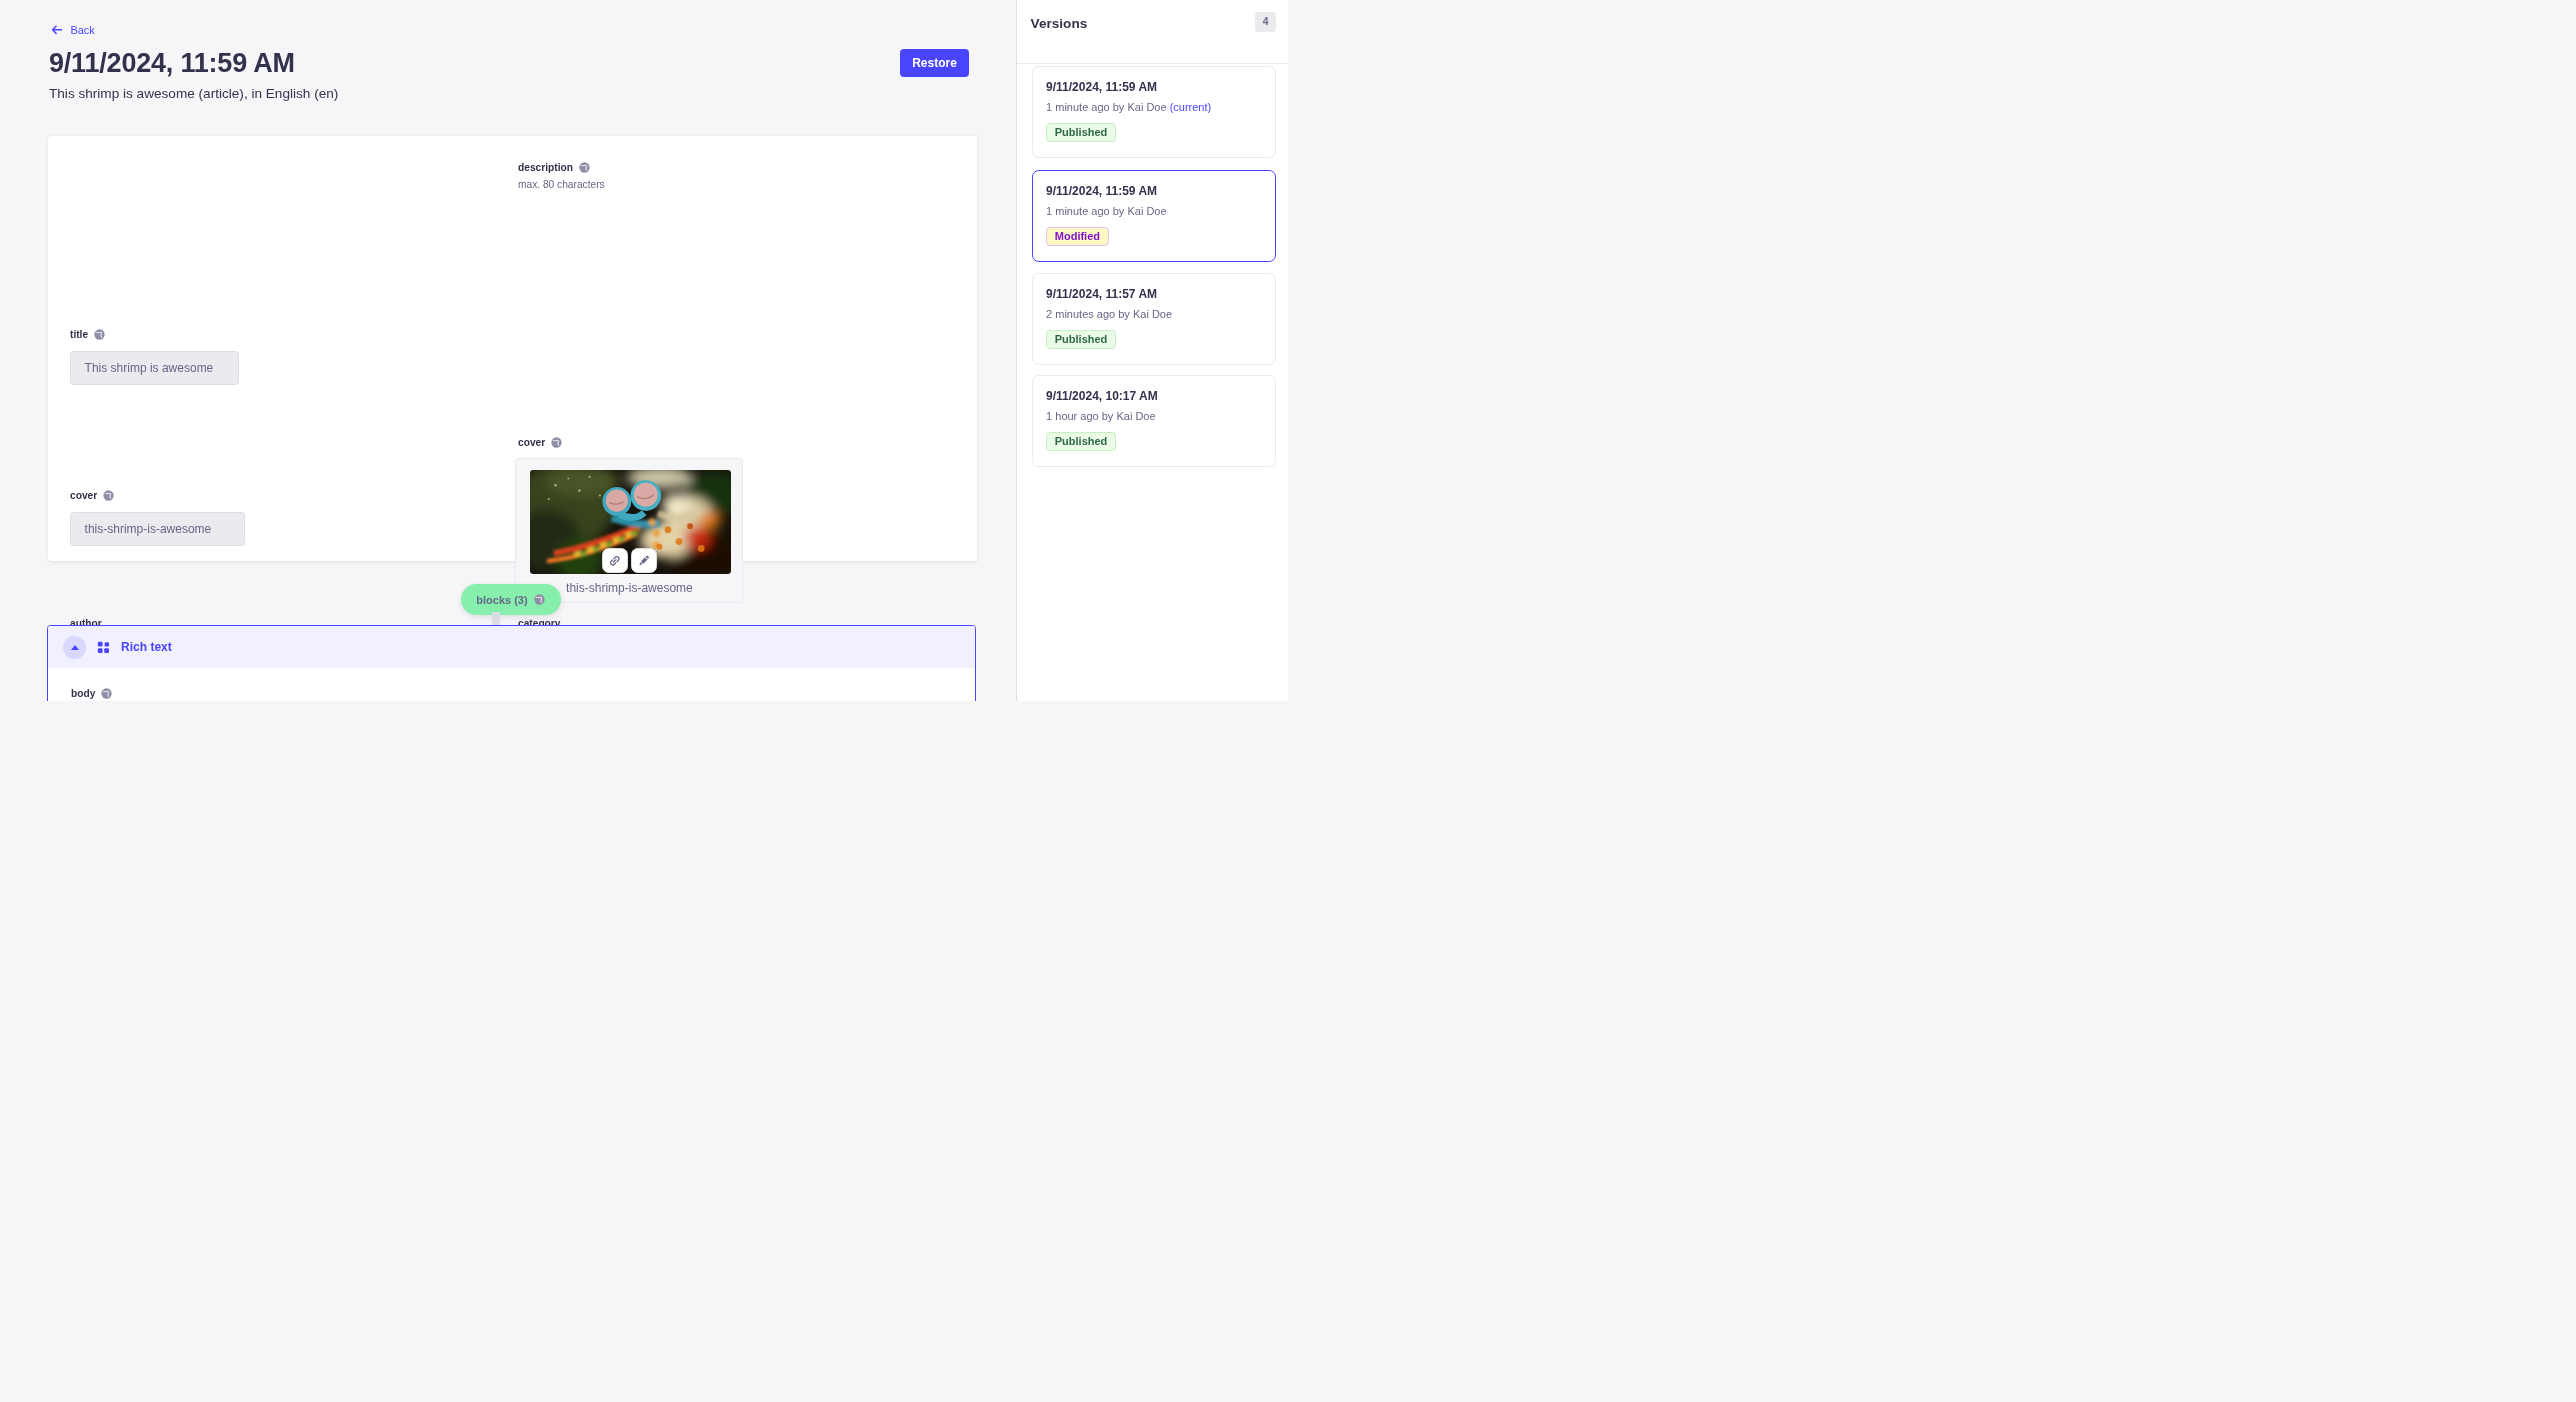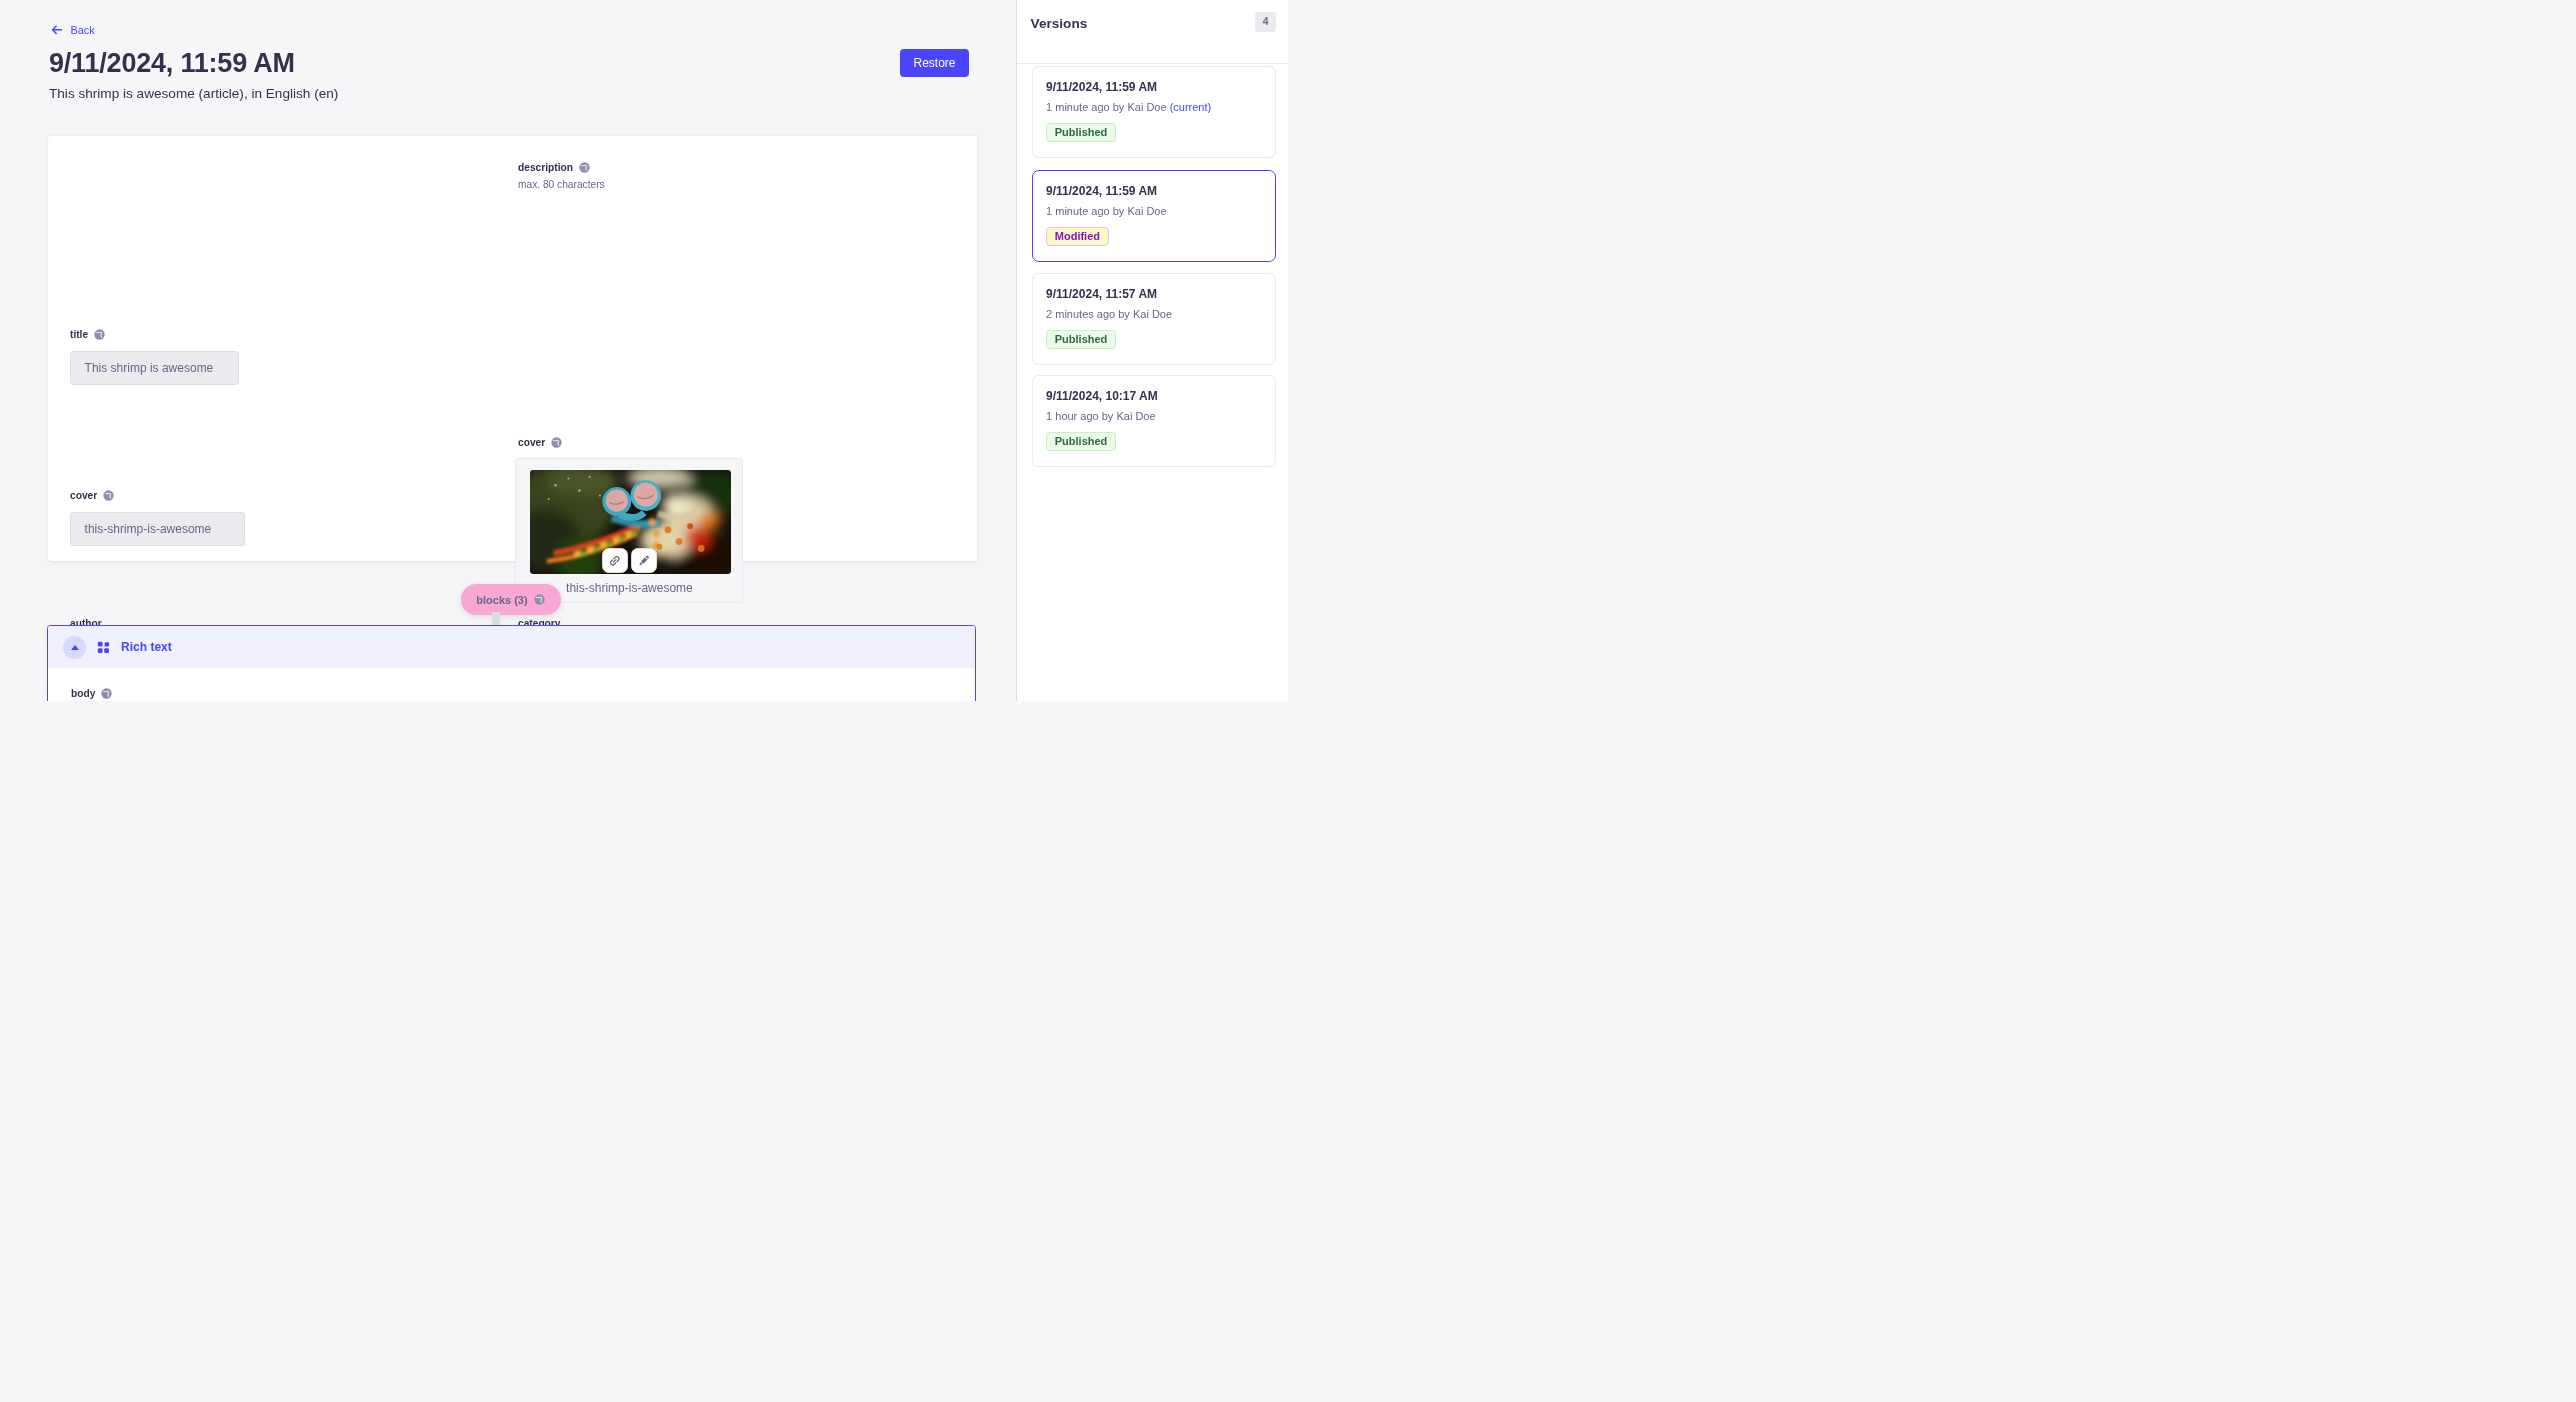--- a/index.html
+++ b/index.html
@@ -6,21 +6,21 @@
   html,body { width:1288px; height:701px; overflow:hidden; }
   body { font-family:"Liberation Sans", sans-serif; background:#f6f6f9; color:#32324d; }
   .page { position:relative; width:1288px; height:701px; background:#f6f6f9; overflow:hidden; }
 
   
   .back { position:absolute; left:50px; top:23px; display:flex; align-items:center; gap:6.8px;
           color:#4945ff; font-size:11px; font-weight:500; text-decoration:none; cursor:pointer; }
   .page-title { position:absolute; left:49px; top:48px; font-size:27px; font-weight:700; color:#32324d; letter-spacing:-0.2px; }
   .page-subtitle { position:absolute; left:49px; top:86px; font-size:13.6px; color:#32324d; }
   .restore { position:absolute; left:900px; top:49px; width:69px; height:28px; background:#4945ff;
-             border:0.9px solid #4945ff; border-radius:3.4px; color:#fff; font-size:12px; font-weight:400;
+             border:0.9px solid #4945ff; border-radius:3.4px; color:#fff; font-size:12px; font-weight:700;
              font-family:inherit; cursor:pointer; }
 
   
   .card { position:absolute; left:48px; top:136px; width:929px; height:425px; background:#fff;
           border-radius:3.4px; box-shadow:0 0.9px 3.4px rgba(33,33,52,.1); }
   .flabel { display:flex; align-items:center; gap:6px; font-size:10.2px; font-weight:700; color:#32324d; }
   .ginput { background:#eaeaef; border:0.9px solid #dcdce4; border-radius:3.4px; color:#666687;
             font-size:12px; display:flex; align-items:center; padding:0 13.6px; overflow:hidden; white-space:nowrap; }
   .field { position:absolute; }
 
@@ -49,21 +49,21 @@
 
   
   .badge-green { display:inline-block; background:#eafbe7; border:0.9px solid #c6f0c2; color:#2f6846;
                  font-weight:700; border-radius:3.4px; }
   .badge-purple { display:inline-block; background:#fef9c3; border:0.9px solid #e0c1f4; color:#8312d1;
                   font-weight:700; border-radius:4px; }
   .badge-lg { font-size:12px; padding:3.4px 9.4px; }
   .badge-sm { font-size:11px; padding:2.6px 7.7px; }
 
   
-  .pill { position:absolute; left:461px; top:584px; height:31px; padding:0 15.3px; background:#f9a8d4;
+  .pill { position:absolute; left:461px; top:584px; height:31px; padding:0 15.3px; background:#86efac;
           border-radius:19px; box-shadow:0 1.7px 6px rgba(33,33,52,.12); display:flex; align-items:center; gap:6.8px;
           font-size:11px; font-weight:600; color:#666687; cursor:pointer; }
   .connector { position:absolute; left:492px; top:612px; width:7.7px; height:13.6px; background:#dcdce4; }
   .rich-block { position:absolute; left:47px; top:625px; width:929px; height:102px; background:#fff;
                 border:0.9px solid:#4945ff; border:0.9px solid #4945ff; border-radius:3.4px; overflow:hidden; }
   .rich-header { height:42px; background:#f0f0ff; display:flex; align-items:center; padding-left:15.3px; gap:11px; cursor:pointer; }
   .collapse-btn { width:23px; height:23px; border-radius:50%; background:#d9d8ff; border:none;
                   display:flex; align-items:center; justify-content:center; cursor:pointer; }
   .tri-up { width:0; height:0; border-left:4.3px solid transparent; border-right:4.3px solid transparent;
             border-bottom:5.1px solid #4945ff; }

